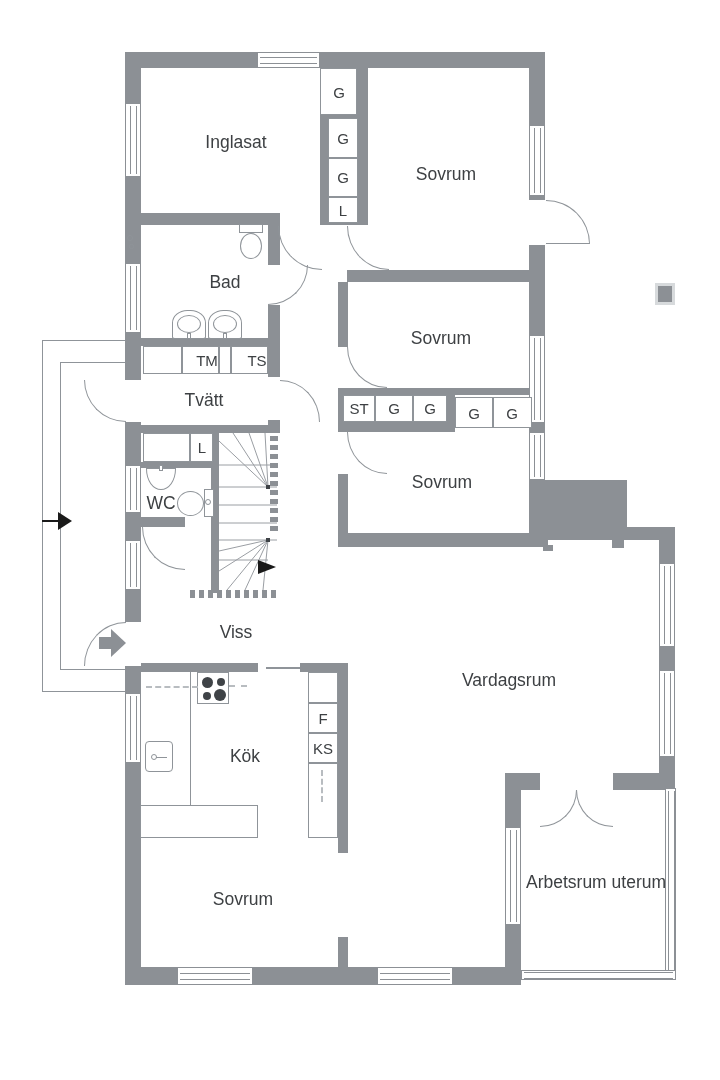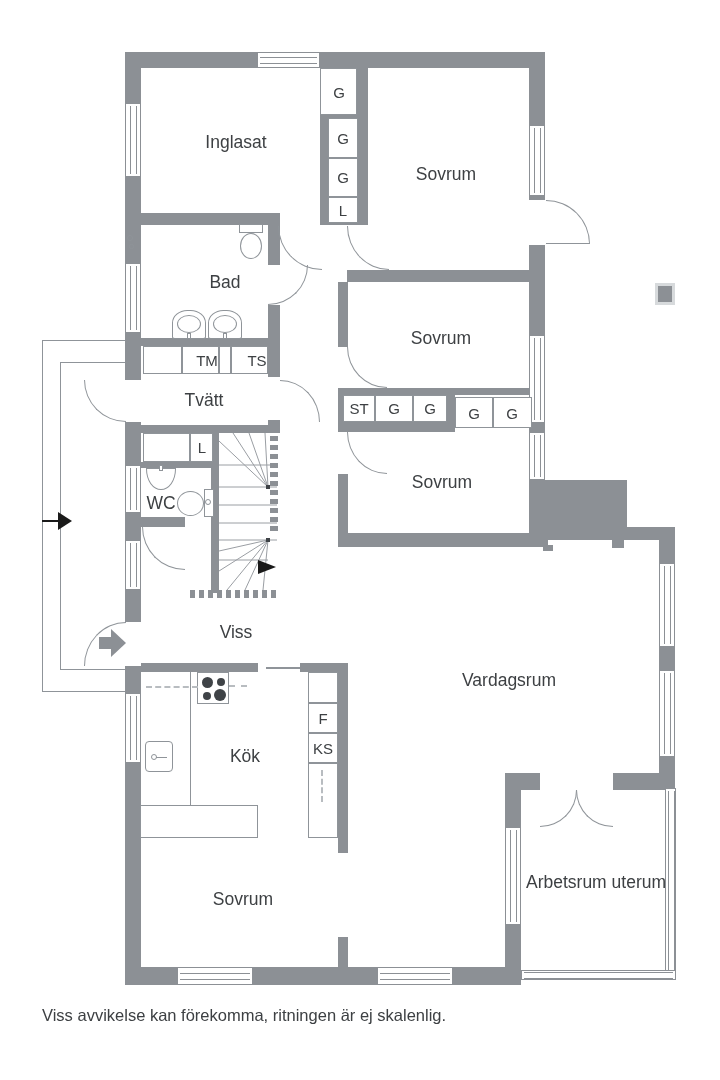--- a/index.html
+++ b/index.html
@@ -209,15 +209,14 @@
   <span class="lbl sm" style="left:257px;top:360px">TS</span>
   <span class="lbl sm" style="left:202px;top:447px">L</span>
   <span class="lbl sm" style="left:359px;top:408px">ST</span>
   <span class="lbl sm" style="left:394px;top:408px">G</span>
   <span class="lbl sm" style="left:430px;top:408px">G</span>
   <span class="lbl sm" style="left:474px;top:413px">G</span>
   <span class="lbl sm" style="left:512px;top:413px">G</span>
   <span class="lbl sm" style="left:323px;top:718px">F</span>
   <span class="lbl sm" style="left:323px;top:748px">KS</span>
 
-  <div class="footer" style="left:42px;top:1006px">Viss avvikelse kan förekomma, ritningen är ej skalenlig.</div>
 
 </div>
 
 </body></html>

